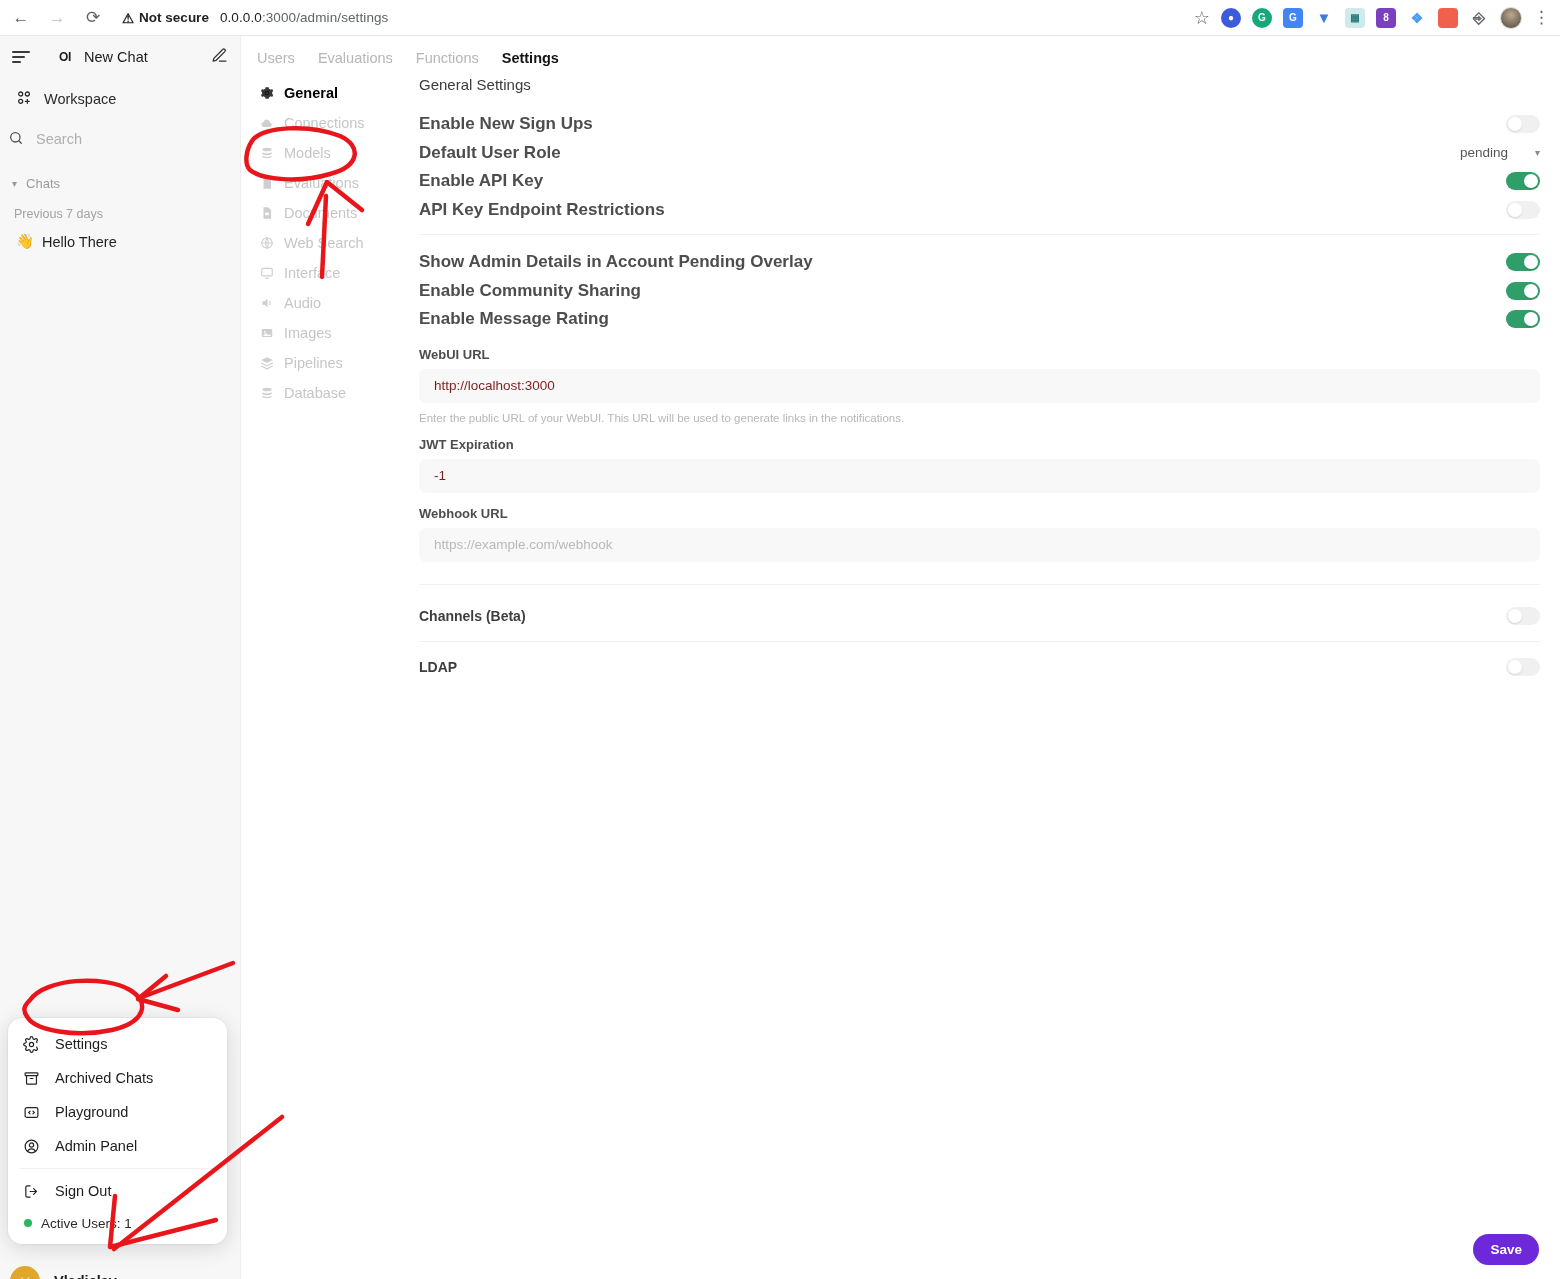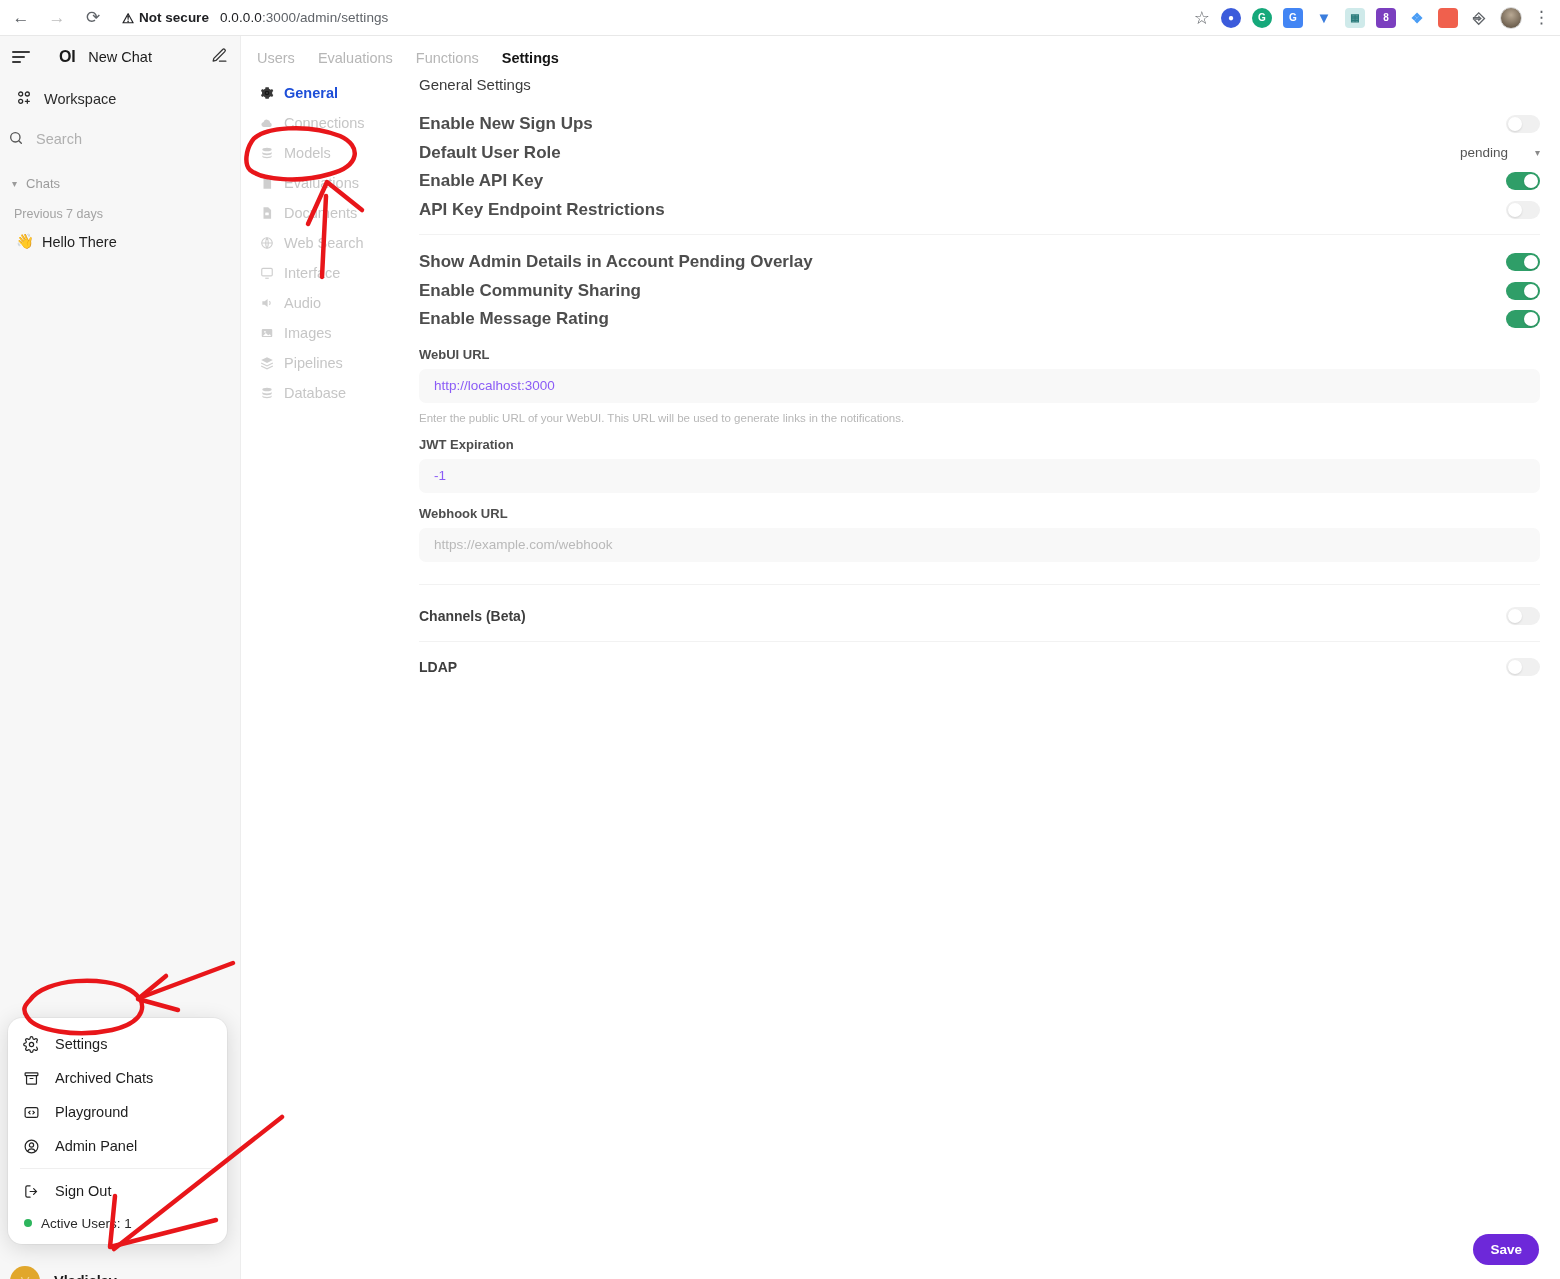--- a/index.html
+++ b/index.html
@@ -55,21 +55,21 @@
     border-right: 1px solid #ededed;
   }
   #sidebar-top {
     display: flex; align-items: center; height: 42px; padding: 0 12px; gap: 0;
   }
   #hamburger { width: 20px; display: flex; flex-direction: column; gap: 3px; }
   #hamburger i { display: block; height: 2px; background: #3b3b3b; border-radius: 2px; }
   #hamburger i:nth-child(1){ width: 18px; }
   #hamburger i:nth-child(2){ width: 13px; }
   #hamburger i:nth-child(3){ width: 9px; }
-  #oi-logo { font-size: 16px; font-weight: bold; color: #1b1b1b; margin-left: 27px; letter-spacing: -.3px; }
+  #oi-logo { font-size: 12px; font-weight: bold; color: #1b1b1b; margin-left: 27px; letter-spacing: -.3px; }
   #new-chat-label { font-size: 14.5px; color: #1b1b1b; margin-left: 13px; font-weight: 500; }
   #compose-icon { margin-left: auto; color: #333; }
 
   .side-row {
     display: flex; align-items: center; gap: 12px;
     padding: 0 16px; height: 32px; font-size: 14.5px; color: #2a2a2a;
   }
   #workspace-row { margin-top: 5px; font-weight: 500; }
   #search-row { margin-top: 8px; color: #a9a9a9; padding-left: 8px; }
   #search-row .lbl { color: #b0b0b0; font-size: 14.5px; }
@@ -116,21 +116,21 @@
   #tabbar { display: flex; gap: 23px; padding: 14px 0 0 16px; }
   .tab { font-size: 14.5px; color: #b6b6b6; font-weight: 500; }
   .tab.active { color: #141414; font-weight: bold; }
 
   #settings-nav { position: absolute; left: 12px; top: 42px; width: 170px; }
   .nav-item {
     display: flex; align-items: center; gap: 10px;
     height: 30px; padding-left: 6px; font-size: 14.5px;
     color: #c6c6c6; font-weight: 500;
   }
-  .nav-item.active { color: #1d4ed8; font-weight: bold; }
+  .nav-item.active { color: #000000; font-weight: bold; }
   .nav-ico { width: 15px; height: 15px; display: flex; align-items: center; justify-content: center; }
 
   #settings-body { position: absolute; left: 178px; top: 40px; right: 20px; }
   #section-title { font-size: 15px; color: #3b3b3b; font-weight: 500; margin-bottom: 17px; }
 
   .setting-row {
     display: flex; align-items: center; justify-content: space-between;
     height: 28.5px; margin-bottom: 0;
   }
   .setting-label { font-size: 17px; color: #4d4d4d; font-weight: 600; }
@@ -151,21 +151,21 @@
 
   .select-box { display: flex; align-items: center; gap: 27px; font-size: 13.5px; color: #555; }
   .chev { font-size: 10px; color: #8a8a8a; }
 
   .divider { height: 1px; background: #f2f2f2; margin: 10px 0 13px 0; }
 
   .field-label { font-size: 13px; color: #4d4d4d; font-weight: 600; margin: 13px 0 7px 0; }
   .field-input {
     width: 100%; height: 34px; border-radius: 7px; background: #f8f8f8;
     display: flex; align-items: center; padding: 0 15px;
-    font-size: 13.5px; color: #8b5cf6; border: none;
+    font-size: 13.5px; color: #7f1d1d; border: none;
   }
   .field-input.placeholder { color: #b9b9b9; }
   .field-help { font-size: 11.5px; color: #b7b7b7; margin-top: 9px; }
 
   .wide-row {
     display: flex; align-items: center; justify-content: space-between;
     height: 36px;
   }
   .wide-label { font-size: 14px; color: #3e3e3e; font-weight: 600; }
 

